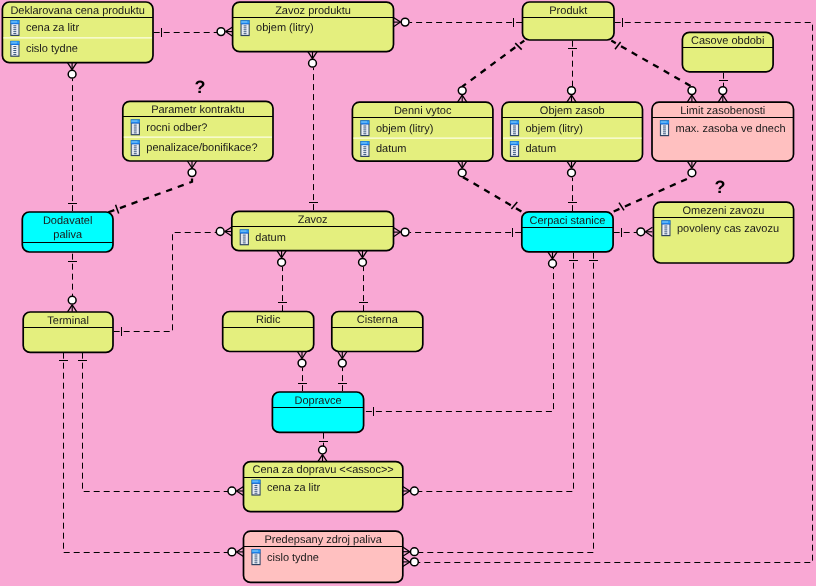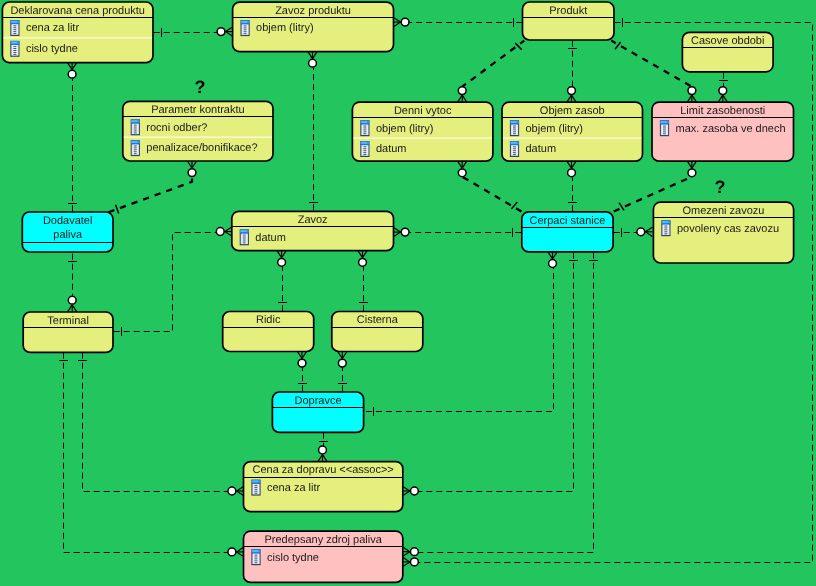--- a/index.html
+++ b/index.html
@@ -1,18 +1,18 @@
 <!DOCTYPE html>
 <html><head>
 <meta charset="utf-8">
 <title>ER Diagram</title>
 <style>
   html,body{margin:0;padding:0;background:#ffffff;-webkit-font-smoothing:antialiased;text-rendering:geometricPrecision;}
   body{width:816px;height:586px;overflow:hidden;font-family:"Liberation Sans",sans-serif;}
-  #canvas{position:relative;width:816px;height:586px;background:#22c55e;}
+  #canvas{position:relative;width:816px;height:586px;background:#f9a8d4;}
   svg{display:block;}
   .entity-title{font-family:"Liberation Sans",sans-serif;font-size:11px;fill:#1a1a1a;text-anchor:middle;dominant-baseline:alphabetic;}
   .entity-attr{font-family:"Liberation Sans",sans-serif;font-size:11px;fill:#1a1a1a;text-anchor:start;}
   .qmark{font-family:"Liberation Sans",sans-serif;font-size:18px;font-weight:bold;fill:#000;text-anchor:middle;}
 </style>
 </head>
 <body>
 
 <div id="canvas">
   <svg id="diagram-svg" width="816" height="586" viewBox="0 0 816 586">

